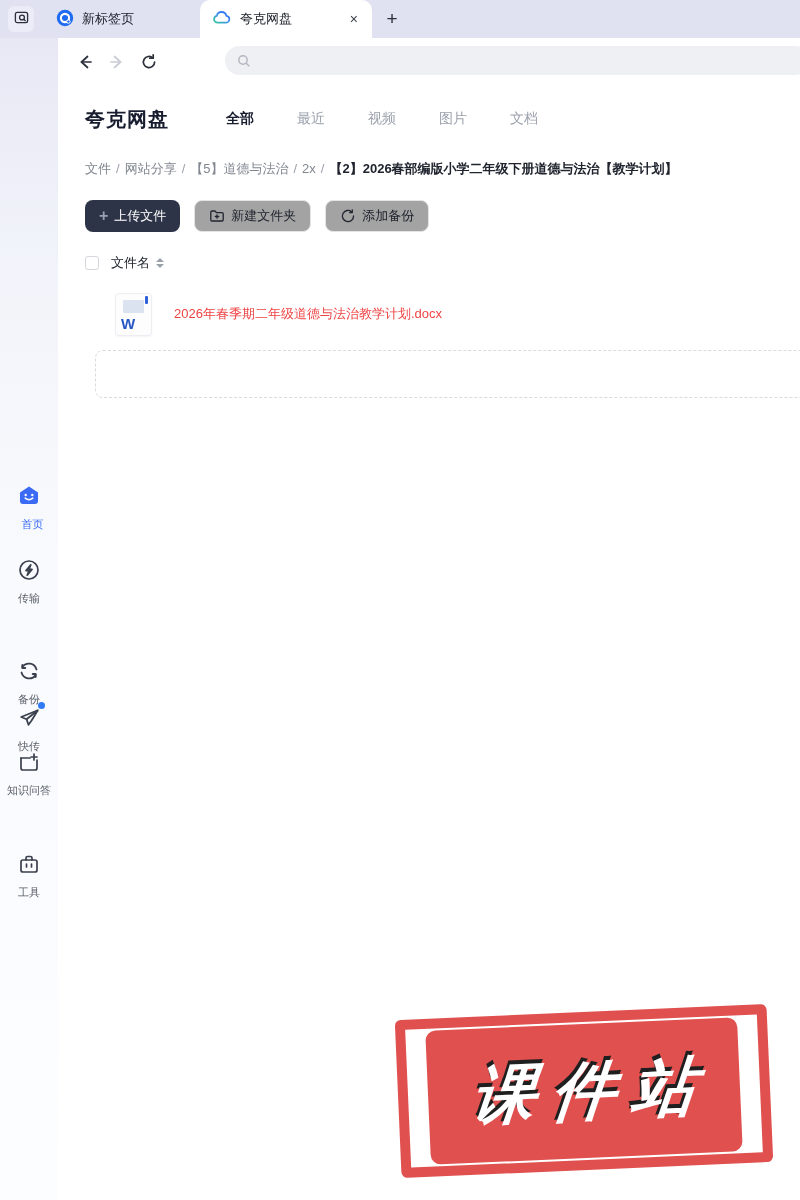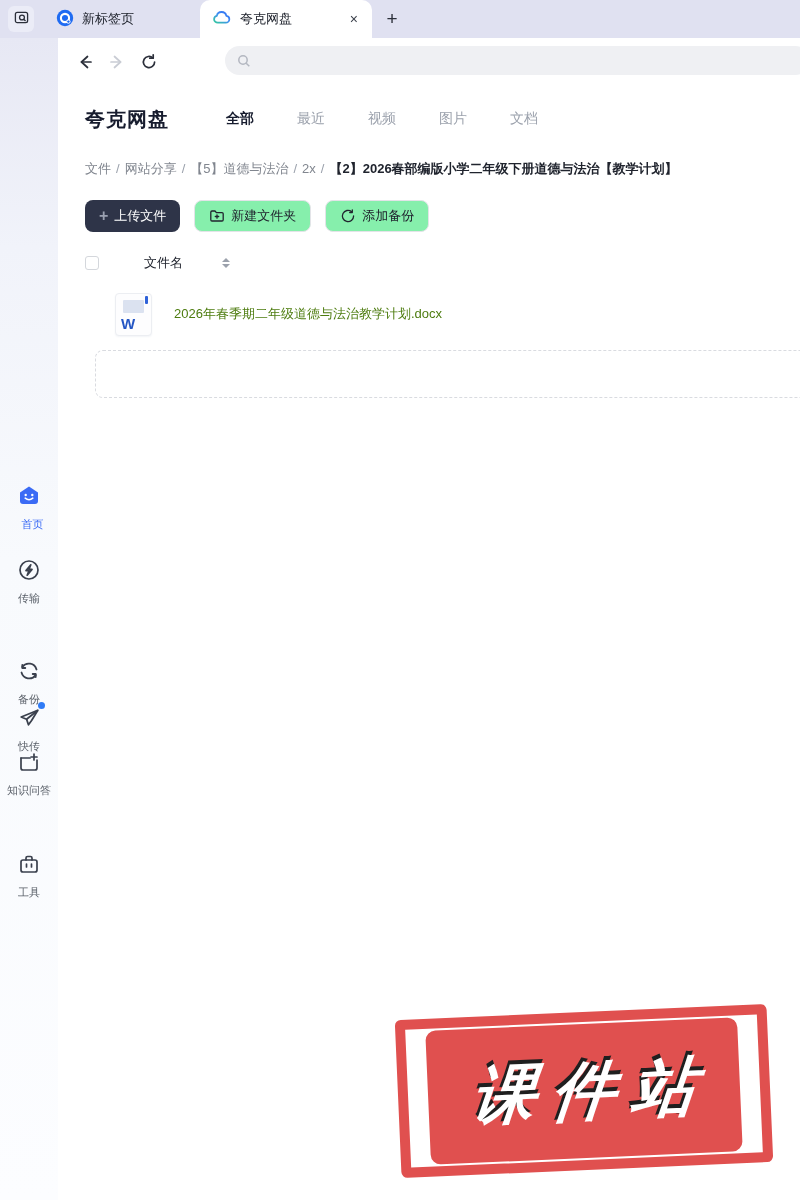--- a/index.html
+++ b/index.html
@@ -71,45 +71,45 @@
   
   .breadcrumb { position:absolute; left:27px; top:122px; font-size:13px; color:#81868f; white-space:nowrap; }
   .crumb { cursor:pointer; }
   .crumb-sep { margin:0 5px; color:#9ba1ac; }
   .crumb-current { color:#20242e; font-weight:bold; cursor:default; }
   
   .toolbar { position:absolute; left:27px; top:162px; display:flex; gap:14px; }
   .tbtn {
     height:32px; border-radius:8px; display:flex; align-items:center;
     padding:0 14px; font-size:13px; gap:6px; cursor:pointer;
-    background:#86efac; border:1px solid #e3e4e8; color:#20242e; white-space:nowrap;
+    background:#a3a3a3; border:1px solid #e3e4e8; color:#20242e; white-space:nowrap;
   }
   .tbtn.primary { background:#2e3448; border:none; color:#ffffff; }
   .tbtn.primary .plus { color:#9aa0b0; font-size:16px; font-weight:bold; }
   .tbtn svg { flex:none; }
   
-  .table-head { position:absolute; left:27px; top:215px; display:flex; align-items:center; height:20px;gap:33px; }
+  .table-head { position:absolute; left:27px; top:215px; display:flex; align-items:center; height:20px; }
   .checkbox {
     width:14px; height:14px; border:1px solid #d4d7dc; border-radius:3px;
     background:#fff; cursor:pointer;
   }
   .th-label { margin-left:12px; font-size:13px; color:#20242e; }
   .sort-icon { margin-left:6px; display:flex; flex-direction:column; gap:2px; cursor:pointer; }
   .sort-icon i { width:0; height:0; border-left:4px solid transparent; border-right:4px solid transparent; display:block; }
   .sort-up { border-bottom:4px solid #9ba1ac; }
   .sort-down { border-top:4px solid #9ba1ac; }
   .file-row { position:absolute; left:27px; top:250px; width:700px; height:52px; display:flex; align-items:center; cursor:pointer; }
   .doc-icon {
     width:37px; height:43px; margin-left:30px; background:#fdfdfe; border:1px solid #eceef2;
     border-radius:4px; position:relative; box-shadow:0 1px 2px rgba(40,60,120,.06);
   }
   .doc-icon .block { position:absolute; left:7px; top:6px; width:21px; height:13px; background:#dbe2f0; border-radius:1px; }
   .doc-icon .w { position:absolute; left:5px; bottom:3px; font-size:15px; font-weight:bold; color:#2456c4; }
   .doc-icon .corner { position:absolute; right:3px; top:2px; width:3px; height:8px; background:#2f62d8; border-radius:1px; }
-  .file-name { margin-left:22px; font-size:13px; color:#4d7c0f; }
+  .file-name { margin-left:22px; font-size:13px; color:#ef4444; }
   
   .dropzone {
     position:absolute; left:37px; top:312px; width:720px; height:48px;
     border:1px dashed #d9dbe0; border-radius:8px;
   }
   
   .stamp {
     position:absolute; left:398px; top:1012px; width:372px; height:158px;
     transform:rotate(-2.5deg);
     border:10px solid var(--stamp-red,#e0504f); border-radius:6px;

